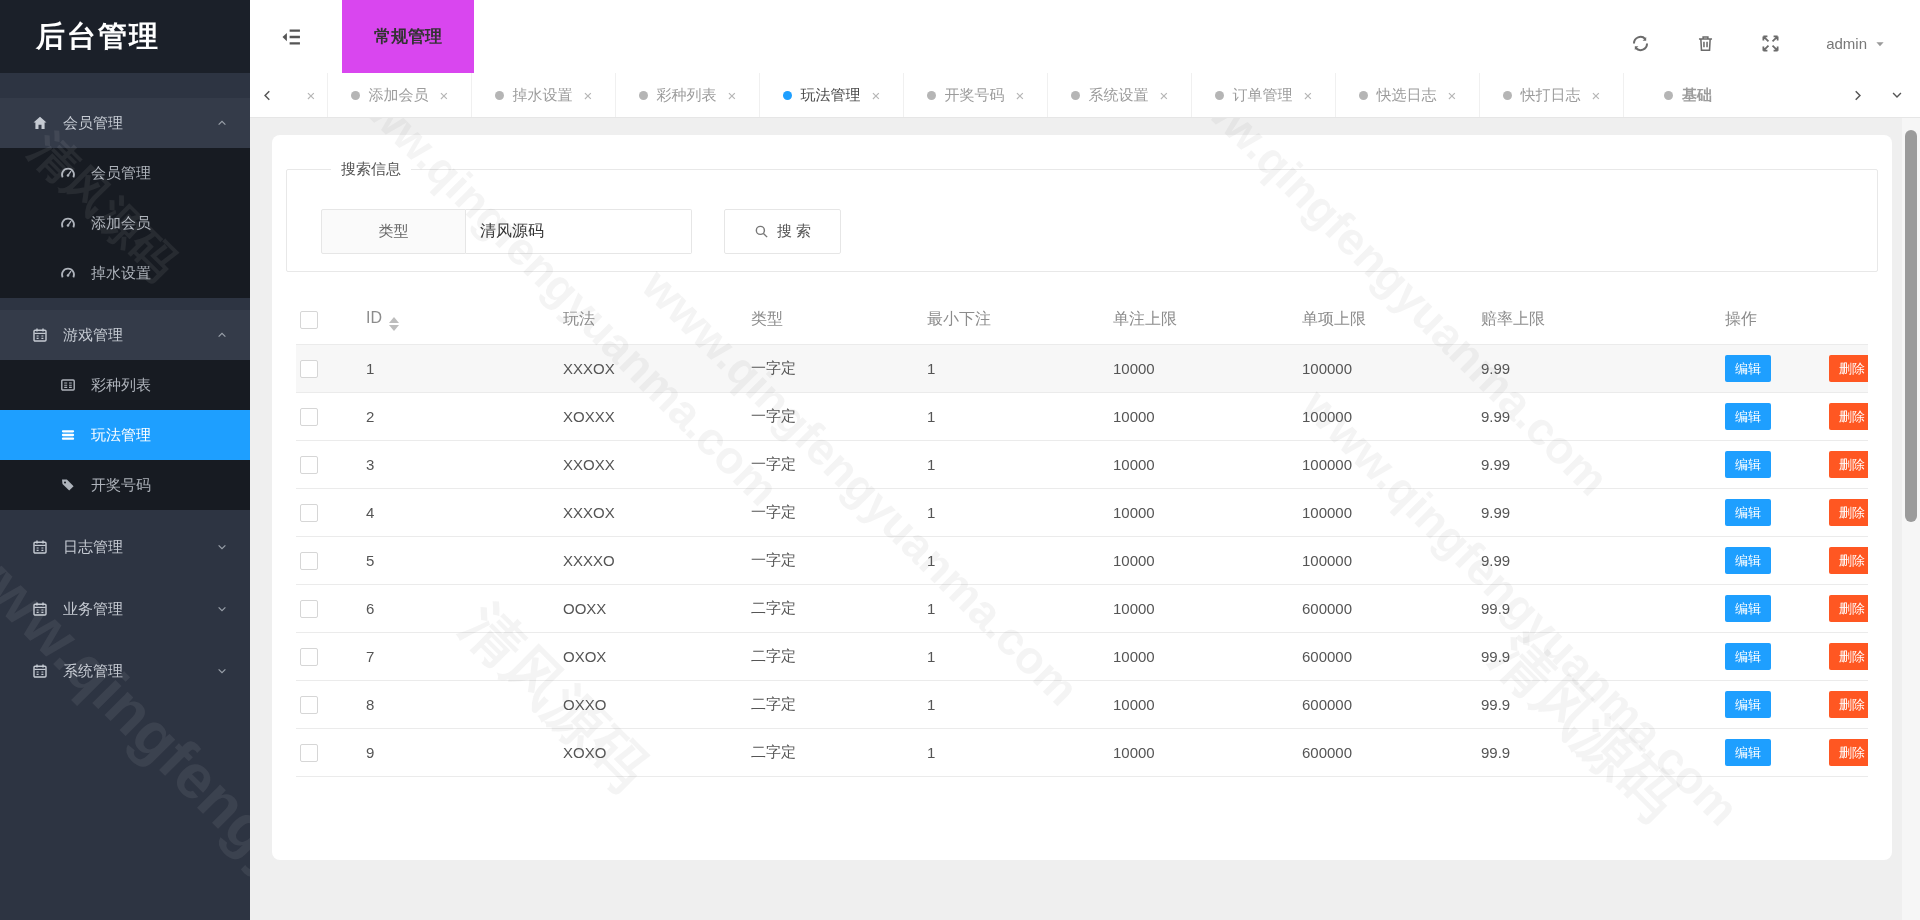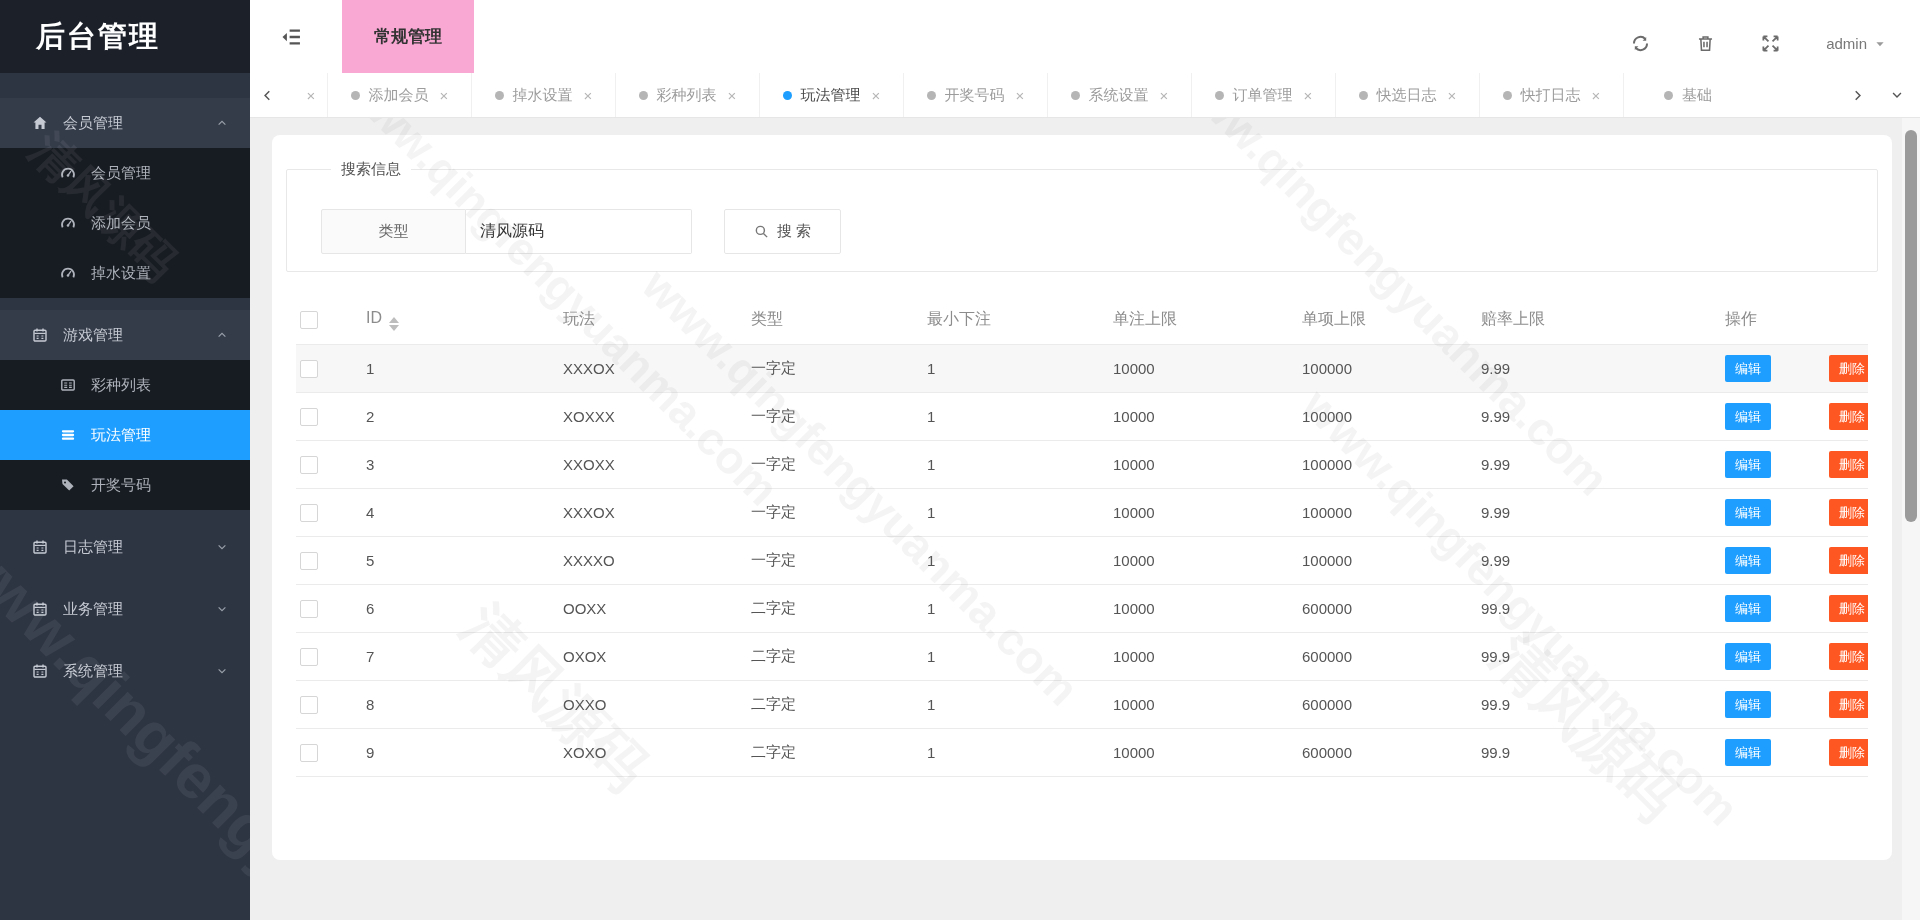--- a/index.html
+++ b/index.html
@@ -24,39 +24,39 @@
   .side-children{background:#171B22;}
   .side-child{height:50px;display:flex;align-items:center;padding-left:60px;color:#AEB3BB;cursor:pointer;font-size:15px;}
   .side-child.active{background:#1E9FFF;color:#fff;}
   .slabel{margin-left:15px;flex:1;}
   .schev{margin-left:auto;width:12px;height:12px;color:#99A0A9;}
 
   
   .topbar{position:absolute;left:250px;top:0;right:0;height:73px;background:#fff;display:flex;align-items:center;z-index:1;}
   .shrink-btn{margin-left:30px;width:22px;height:22px;color:#555;cursor:pointer;}
   .module-tab{margin-left:40px;height:73px;padding:0 32px;display:flex;align-items:center;
-              background:#f9a8d4;color:#333;font-size:17px;font-weight:bold;cursor:pointer;}
+              background:#d946ef;color:#333;font-size:17px;font-weight:bold;cursor:pointer;}
   .top-right{margin-left:auto;display:flex;align-items:center;padding-right:34px;color:#6b6b6b;margin-top:14px;}
   .top-icon{width:19px;height:19px;margin-left:46px;cursor:pointer;color:#6b6b6b;}
   .admin-box{display:flex;align-items:center;margin-left:46px;cursor:pointer;color:#787878;font-size:15px;}
   .admin-caret{width:12px;height:12px;margin-left:7px;color:#9a9a9a;}
 
   
   .tabbar{position:absolute;left:250px;top:73px;right:0;height:45px;background:#fff;
           border-bottom:1px solid #E6E6E6;display:flex;align-items:stretch;z-index:1;}
   .tab-nav{width:34px;display:flex;align-items:center;justify-content:center;color:#555;cursor:pointer;}
   .tab-nav .icn{width:13px;height:13px;}
   .tab{display:flex;align-items:center;justify-content:center;width:144px;border-right:1px solid #F0F0F0;
        color:#9C9C9C;font-size:15px;cursor:pointer;white-space:nowrap;}
   .tab .dot{width:9px;height:9px;border-radius:50%;background:#B5B5B5;margin-right:9px;flex:0 0 auto;}
   .tab .x{margin-left:11px;color:#B5B5B5;font-size:15px;}
   .tab.active{color:#4a4a4a;}
   .tab.active .dot{background:#1E9FFF;}
   .tab.partial{width:44px;}
-  .tab.truncated{flex:1;min-width:0;overflow:hidden;border-right:none;justify-content:flex-start;padding-left:40px;}
+  .tab.truncated{flex:1;min-width:0;overflow:hidden;border-right:none;justify-content:flex-start;padding-left:40px;font-weight:bold;}
   .tab-right{display:flex;align-items:stretch;}
   .tab-drop{width:46px;display:flex;align-items:center;justify-content:center;color:#555;cursor:pointer;}
   .tab-drop .icn{width:14px;height:14px;}
 
   
   .content{position:absolute;left:250px;top:118px;right:18px;bottom:0;background:#EFEFEF;overflow:hidden;}
   .card{margin:17px 10px 0 22px;height:725px;background:#fff;border-radius:8px;overflow:hidden;}
   fieldset.search-fs{margin:25px 14px 0;height:112px;border:1px solid #E8E8E8;border-radius:2px;padding:30px 0 0 34px;}
   fieldset.search-fs legend{font-size:15px;color:#555;padding:0 10px;margin-left:10px;}
   .search-row{display:flex;height:45px;align-items:stretch;}

